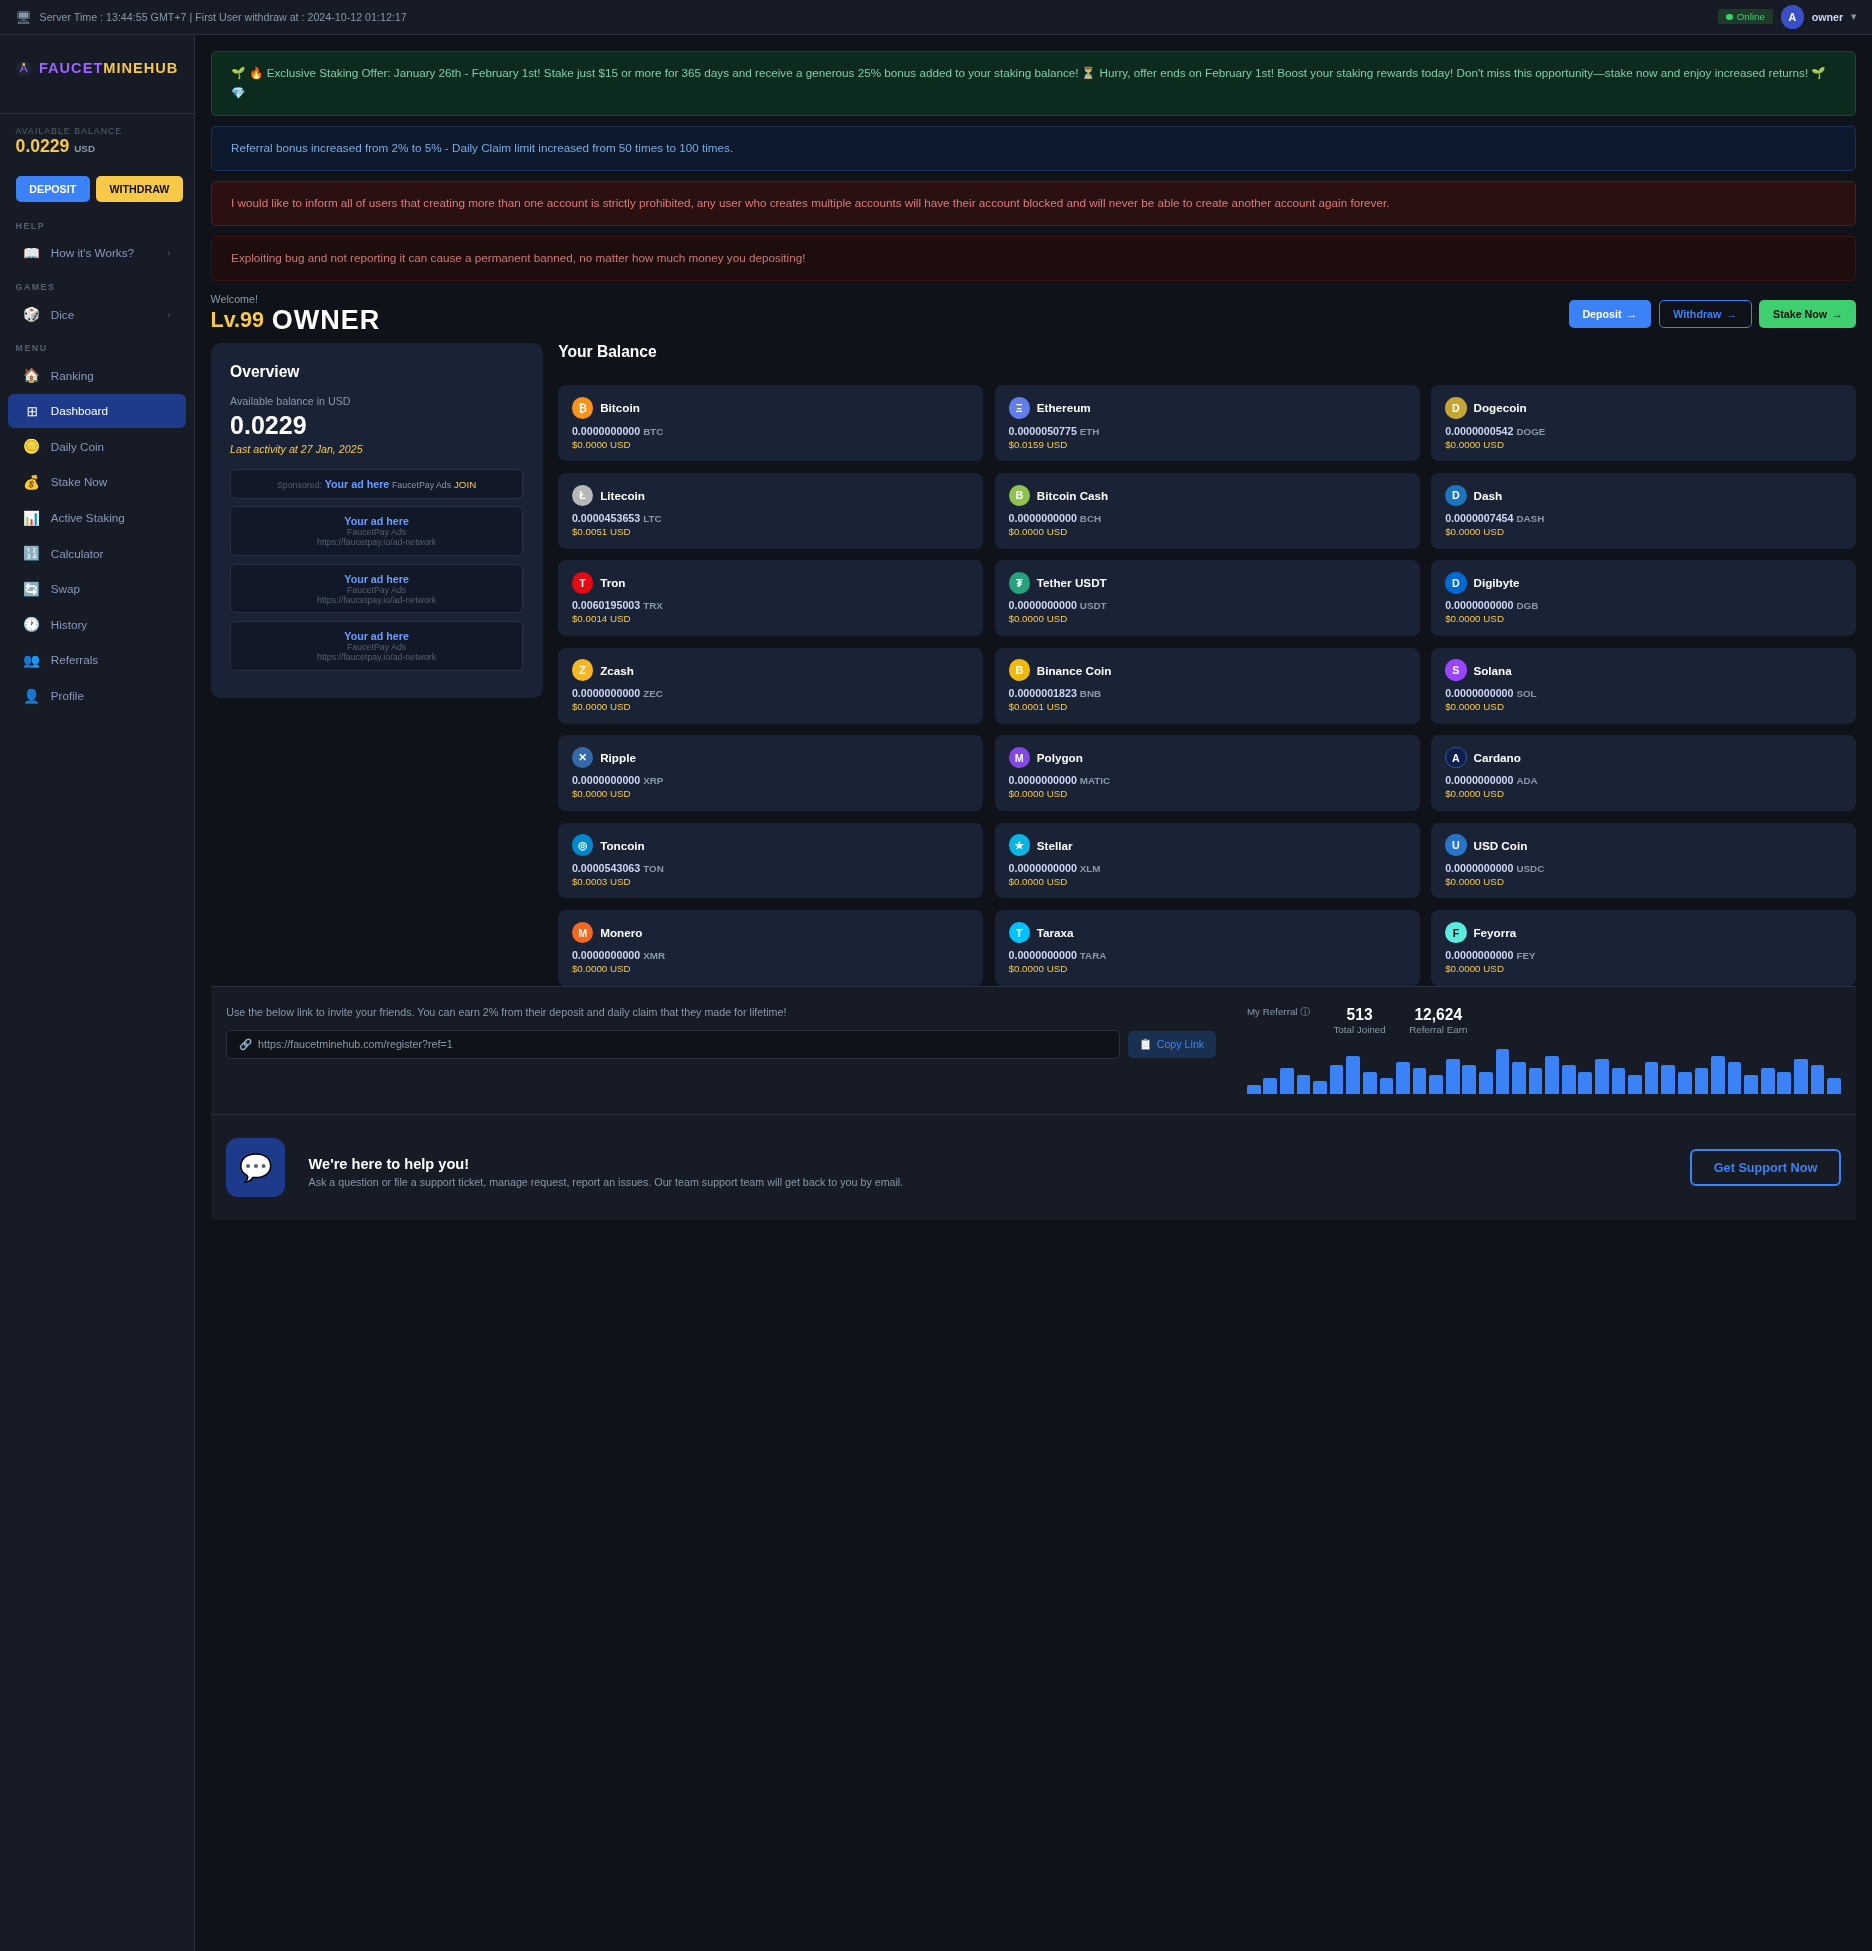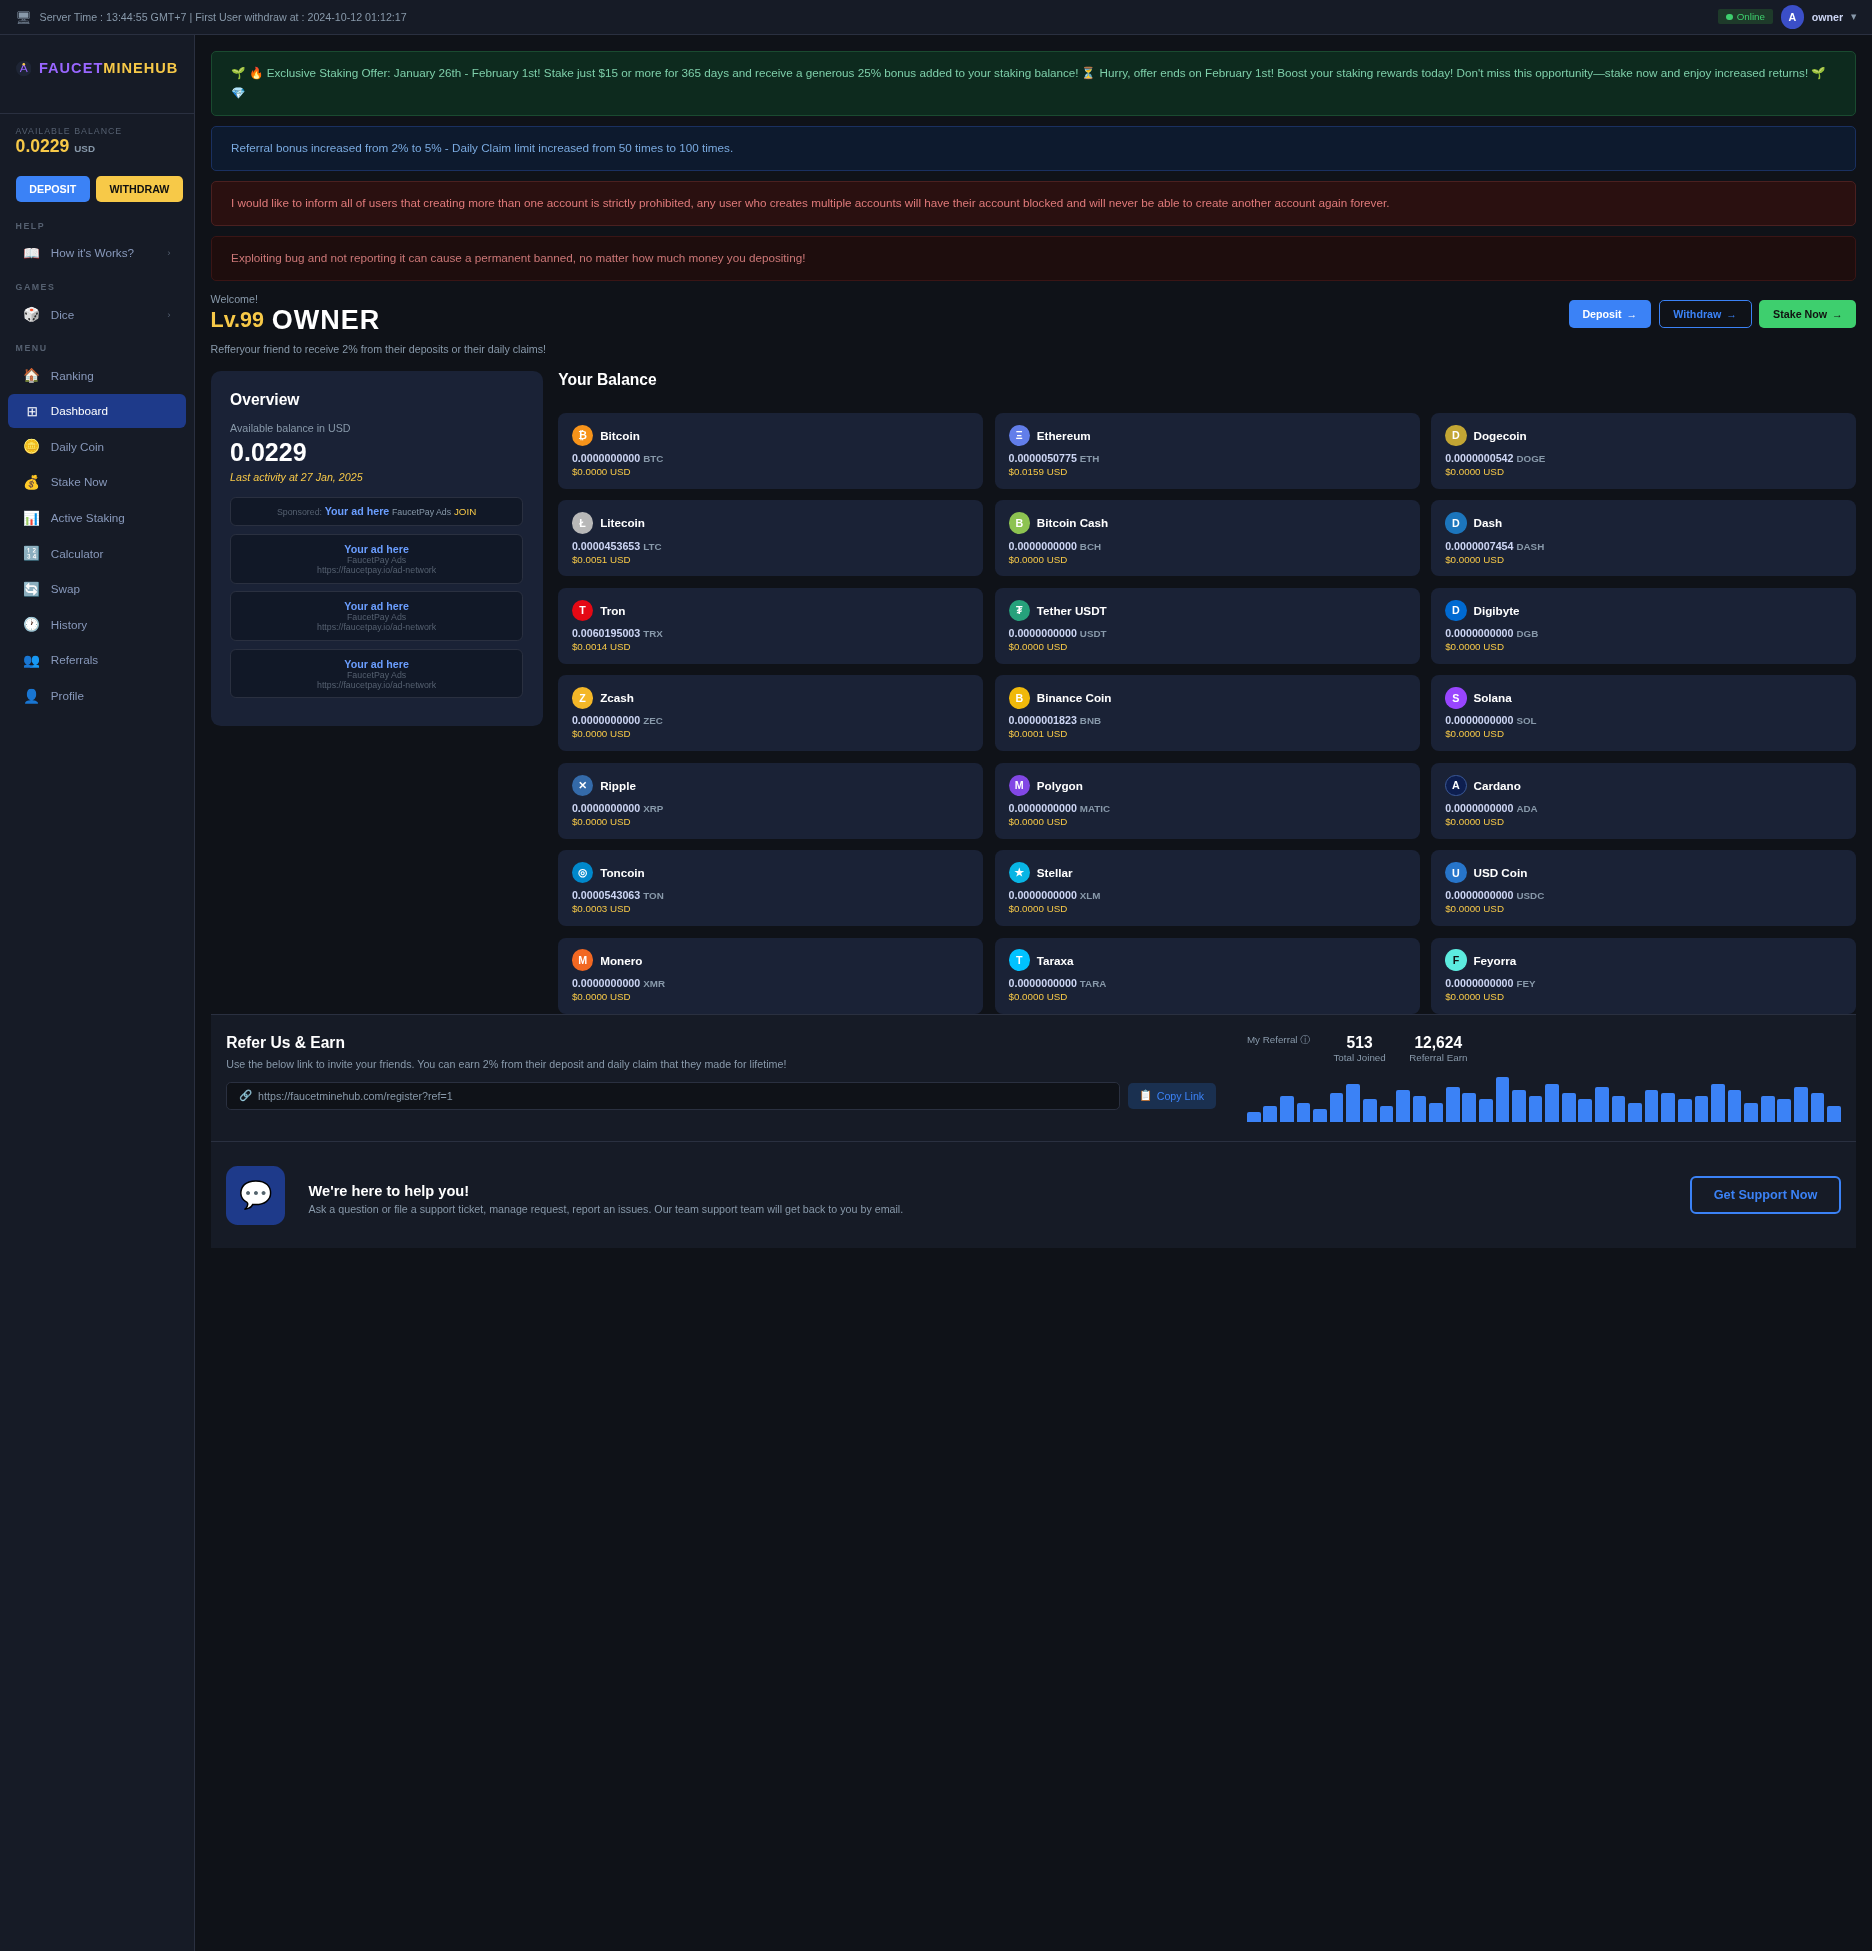--- a/index.html
+++ b/index.html
@@ -271,21 +271,20 @@
           <button class="btn-action btn-action-outline">
             <span>Withdraw</span>
             <span>→</span>
           </button>
           <button class="btn-action btn-action-green">
             <span>Stake Now</span>
             <span>→</span>
           </button>
         </div>
       </div>
-      <div class="referral-info">Refferyour friend to receive 2% from their deposits or their daily claims!</div>
     </div>
 
     <div class="two-col">
 
       <div class="col-left">
         <div class="overview-card">
           <div class="overview-title">Overview</div>
           <div class="balance-label">Available balance in USD</div>
           <div class="balance-big">0.0229</div>
           <div class="last-activity">Last activity at 27 Jan, 2025</div>
@@ -485,21 +484,20 @@
       <div class="coin-amount">0.0000000000 <span class="coin-ticker">FEY</span></div>
       <div class="coin-usd">$0.0000 USD</div>
     </div>
           </div>
       </div>
     </div>
 
 
     <div class="refer-section">
       <div class="refer-left">
-        <div class="refer-title">Refer Us &amp; Earn</div>
         <div class="refer-desc">Use the below link to invite your friends. You can earn 2% from their deposit and daily claim that they made for lifetime!</div>
         <div class="refer-link-row">
           <div class="refer-link-input">
             <span>🔗</span>
             <span>https://faucetminehub.com/register?ref=1</span>
           </div>
           <button class="btn-copy">
             <span>📋</span>
             <span>Copy Link</span>
           </button>

